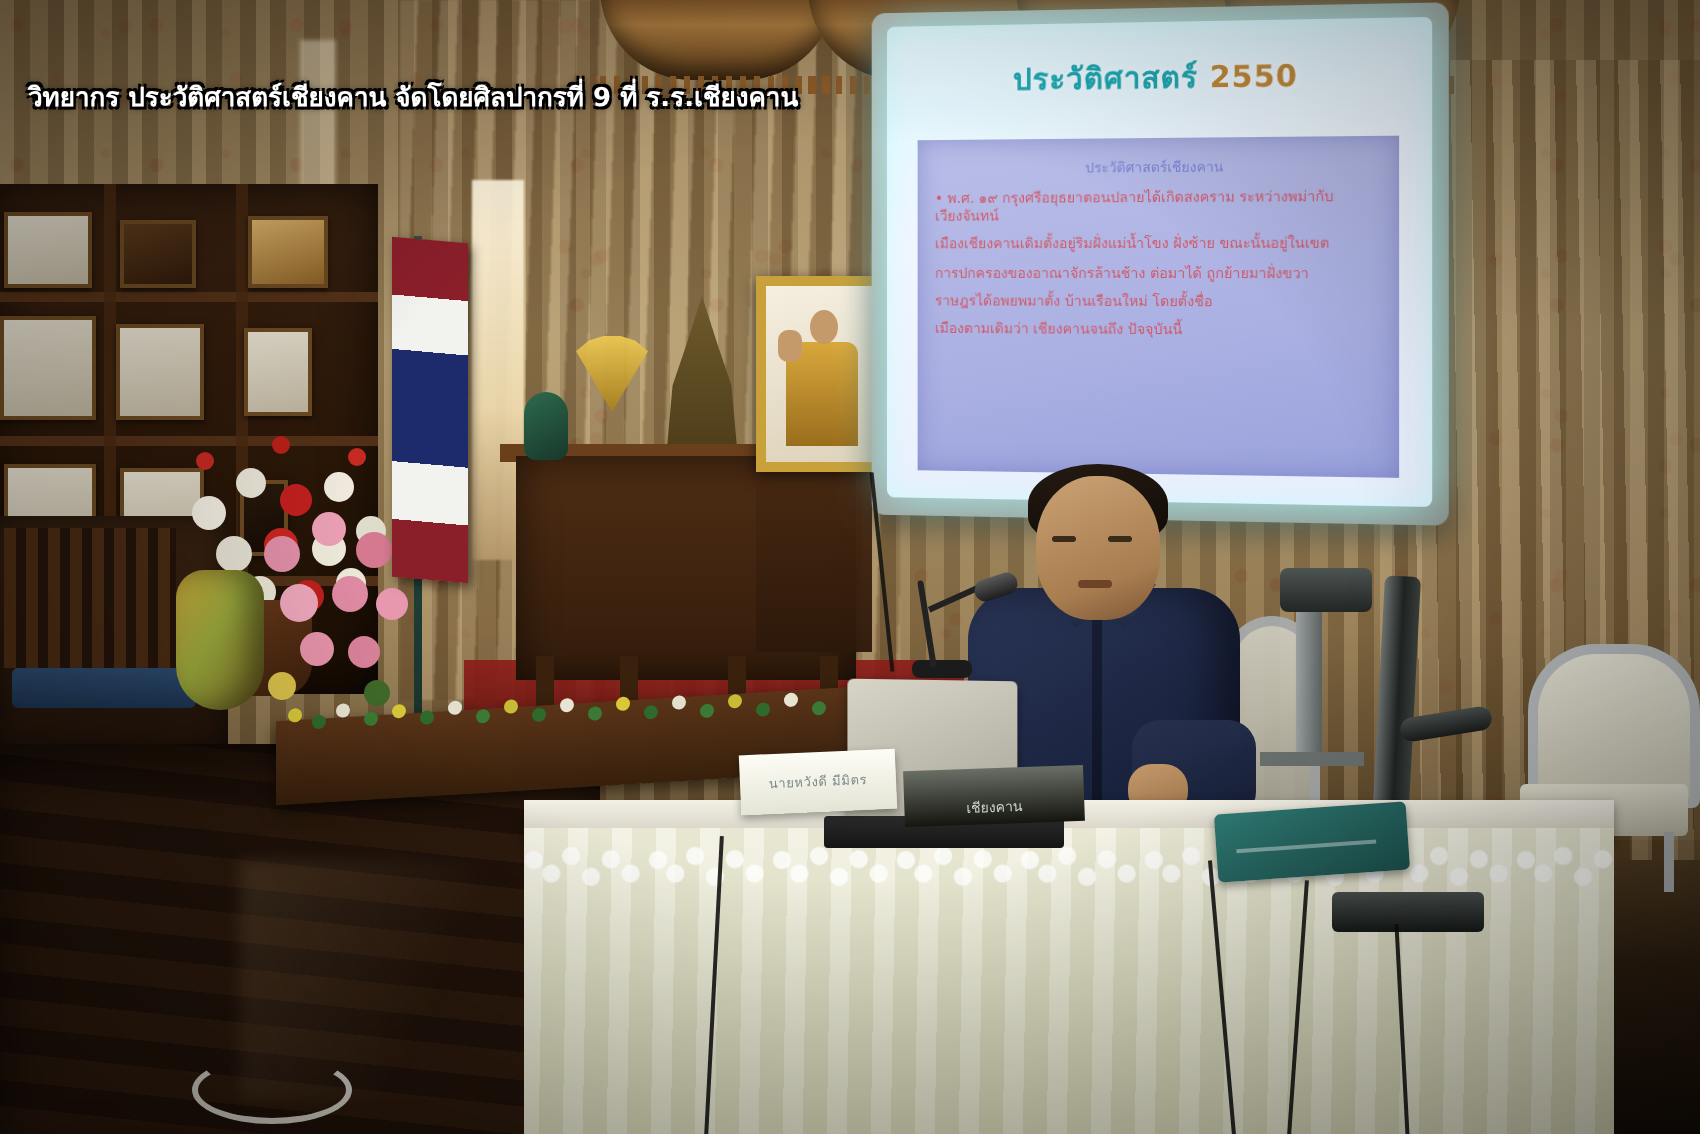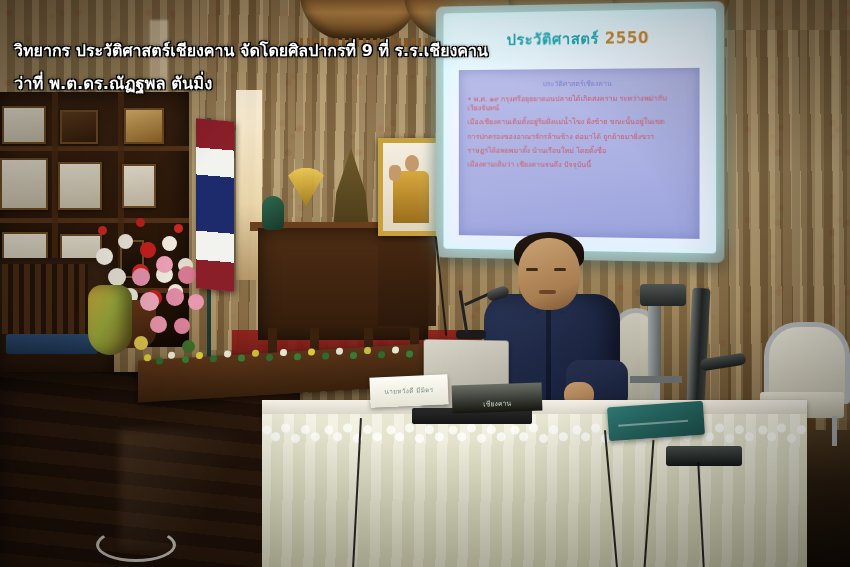--- a/index.html
+++ b/index.html
@@ -118,21 +118,21 @@
   .slide-box{position:absolute;left:16px;top:58px;width:242px;height:168px;
     background:linear-gradient(170deg,#b9bde8,#aab0e2 60%,#9aa2dc);
     box-shadow:inset 0 0 12px rgba(90,100,180,.45);}
   .slide-head{text-align:center;font-size:7px;color:#6a6fd0;margin-top:9px;opacity:.75;}
   .slide-line{font-size:7.2px;color:#d8464e;margin:4.5px 9px 0 9px;line-height:1.35;
     opacity:.82;filter:blur(.35px);}
 
   
   .cap{position:absolute;color:#ffffff;font-weight:bold;white-space:nowrap;
     text-shadow:-1.3px -1.3px 0 #000,1.3px -1.3px 0 #000,-1.3px 1.3px 0 #000,1.3px 1.3px 0 #000,0 0 4px #000;}
-  .cap1{left:14px;top:38px;font-size:16px;text-align:center;}
+  .cap1{left:14px;top:38px;font-size:13px;text-align:center;}
   .cap2{left:14px;top:70px;font-size:16.5px;}
   .watermark{position:absolute;left:474px;top:40px;font-size:15px;font-weight:bold;
     color:#f2f2f2;font-family:"DejaVu Serif","Liberation Serif",serif;
     text-shadow:-1.2px -1.2px 0 #1a1a1a,1.2px -1.2px 0 #1a1a1a,-1.2px 1.2px 0 #1a1a1a,1.2px 1.2px 0 #1a1a1a;
     text-decoration:underline;}
 
   
   .person{position:absolute;left:470px;top:232px;width:160px;height:210px;}
   .torso{position:absolute;left:14px;top:62px;width:136px;height:150px;
     background:linear-gradient(150deg,#2a3658,#1b2440 55%,#121a30);
@@ -459,16 +459,15 @@
 
     <div class="cable" style="left:356px;top:418px;height:150px;transform:rotate(3deg);"></div>
     <div class="cable" style="left:610px;top:430px;height:138px;transform:rotate(-5deg);"></div>
     <div class="cable" style="left:648px;top:440px;height:128px;transform:rotate(4deg);"></div>
     <div class="cable" style="left:700px;top:462px;height:106px;transform:rotate(-3deg);"></div>
     <div class="wcable"></div>
 
     <div class="vignette"></div>
 
     <div class="cap cap1">วิทยากร ประวัติศาสตร์เชียงคาน จัดโดยศิลปากรที่ 9 ที่ ร.ร.เชียงคาน</div>
-    <div class="cap cap2">ว่าที่ พ.ต.ดร.ณัฏฐพล ตันมิ่ง</div>
 
   </div>
 </div>
 
 </body></html>

